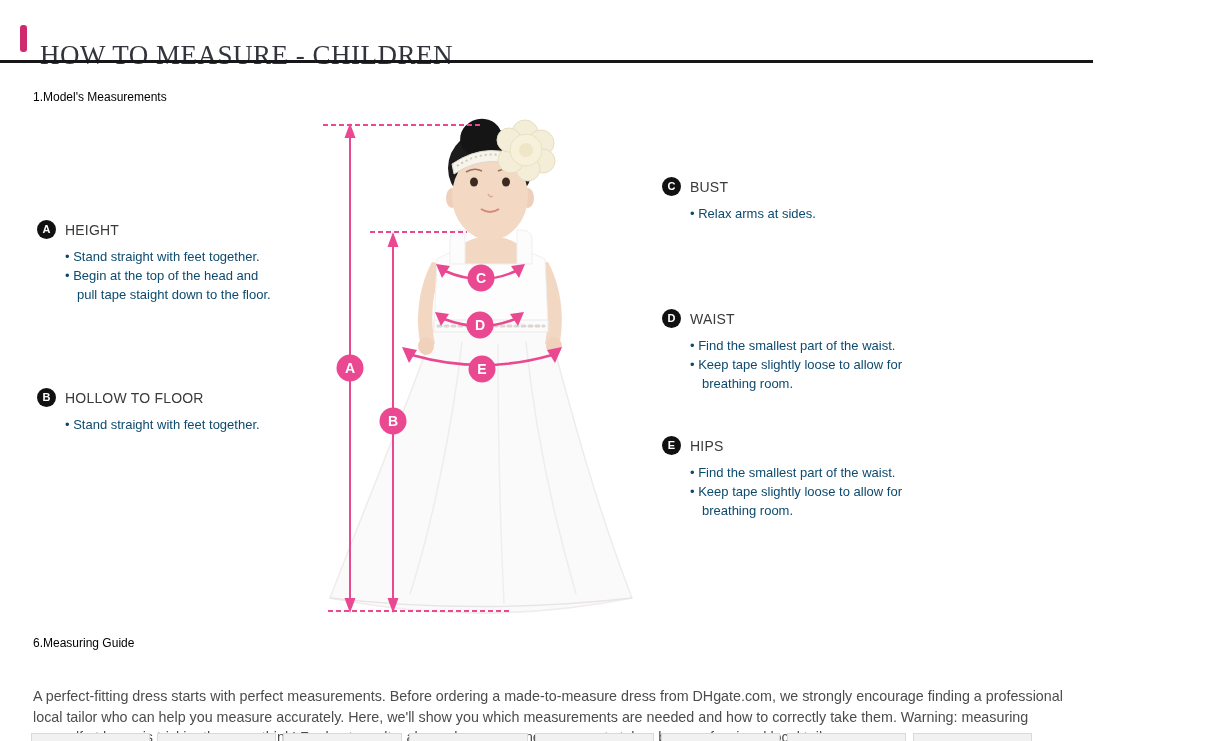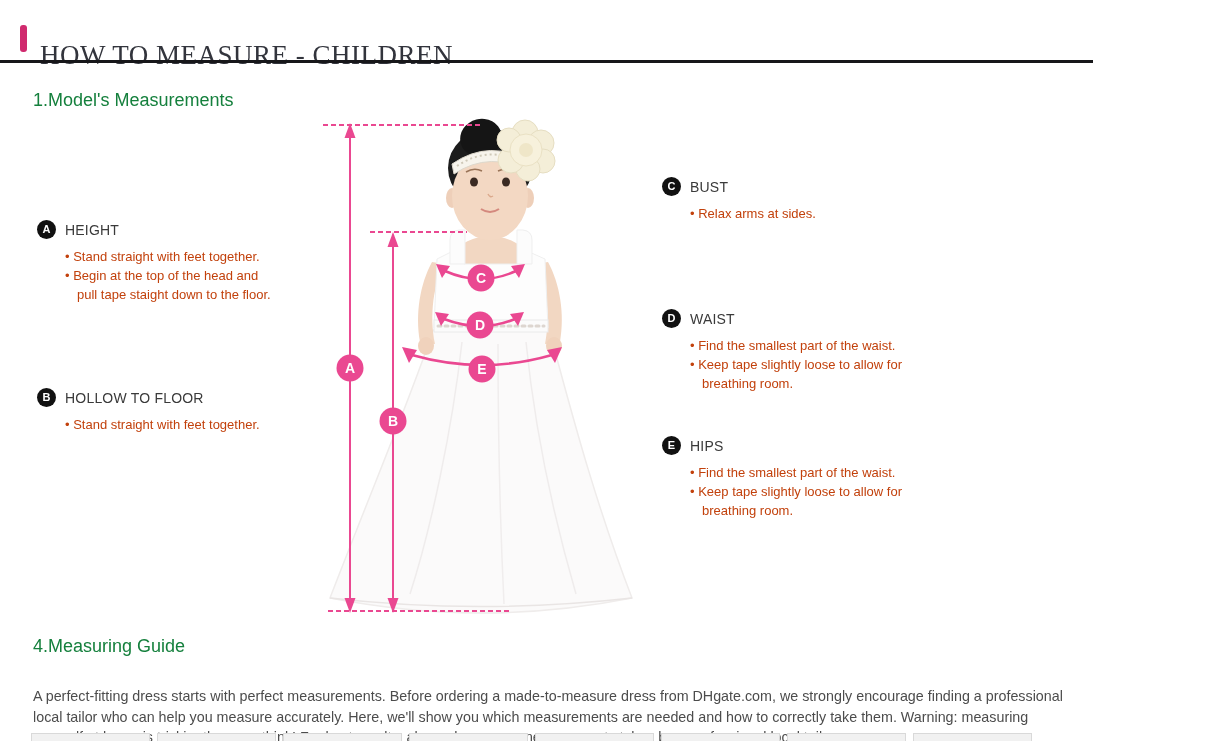--- a/index.html
+++ b/index.html
@@ -9,34 +9,34 @@
   }
   
   .accent-bar{position:absolute;left:20px;top:25px;width:7px;height:27px;background:#d02a6e;border-radius:3px;}
   .page-title{
     position:absolute;left:40px;top:22px;width:1050px;
     font-family:"Liberation Serif","DejaVu Serif",serif;font-size:27px;font-weight:500;
     color:#32343c;letter-spacing:0.5px;white-space:nowrap;
   }
   .title-rule{position:absolute;left:0;top:60px;width:1093px;height:3px;background:#17171a;}
   
-  .section-label{position:absolute;font-size:18px;color:#15803d;}
+  .section-label{position:absolute;font-size:12px;color:#000000;}
   .label-1{left:33px;top:90px;}
   .label-2{left:33px;top:636px;}
   
   .m-block{position:absolute;width:245px;}
   .m-head{display:flex;align-items:center;gap:9px;}
   .badge{
     width:19px;height:19px;border-radius:50%;background:#111111;color:#ffffff;
     font-size:11px;font-weight:bold;text-align:center;line-height:19px;flex:0 0 19px;
   }
   .m-title{font-size:14px;font-weight:normal;color:#3a3a3a;letter-spacing:0.2px;}
   .bullets{margin:8px 0 0 28px;}
   .bullet{
-    font-size:13px;line-height:19px;color:#c2410c;
+    font-size:13px;line-height:19px;color:#0c4a6e;
     padding-left:12px;text-indent:-12px;
   }
   .bullet::before{content:"• ";}
   .blk-a{left:37px;top:220px;}
   .blk-b{left:37px;top:388px;}
   .blk-c{left:662px;top:177px;}
   .blk-d{left:662px;top:309px;}
   .blk-e{left:662px;top:436px;}
   
   .diagram{position:absolute;left:312px;top:112px;width:335px;height:512px;}
@@ -200,21 +200,21 @@
     <div class="m-head">
       <div class="badge">E</div>
       <div class="m-title">HIPS</div>
     </div>
     <div class="bullets">
       <div class="bullet">Find the smallest part of the waist.</div>
       <div class="bullet">Keep tape slightly loose to allow for breathing room.</div>
     </div>
   </div>
 
-  <div class="section-label label-2">4.Measuring Guide</div>
+  <div class="section-label label-2">6.Measuring Guide</div>
   <p class="guide-paragraph">A perfect-fitting dress starts with perfect measurements. Before ordering a made-to-measure dress from DHgate.com, we strongly encourage finding a professional local tailor who can help you measure accurately. Here, we'll show you which measurements are needed and how to correctly take them. Warning: measuring yourself at home is trickier than you think! For best results, always have your measurements taken by a professional local tailor.</p>
 
   <div class="bottom-row">
       <div class="tab-stub"></div>
       <div class="tab-stub"></div>
       <div class="tab-stub"></div>
       <div class="tab-stub"></div>
       <div class="tab-stub"></div>
       <div class="tab-stub"></div>
       <div class="tab-stub"></div>

